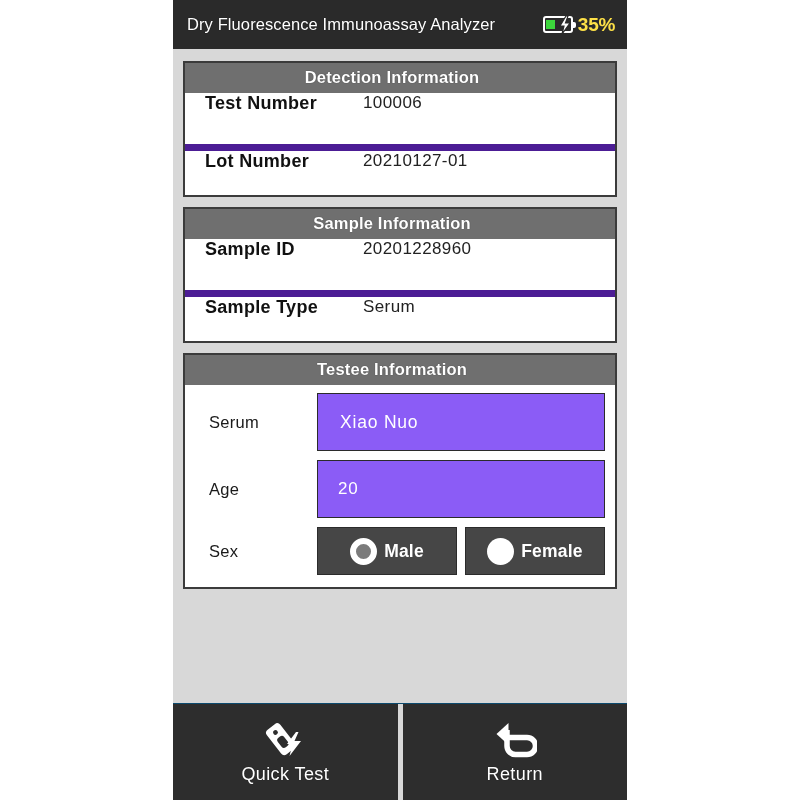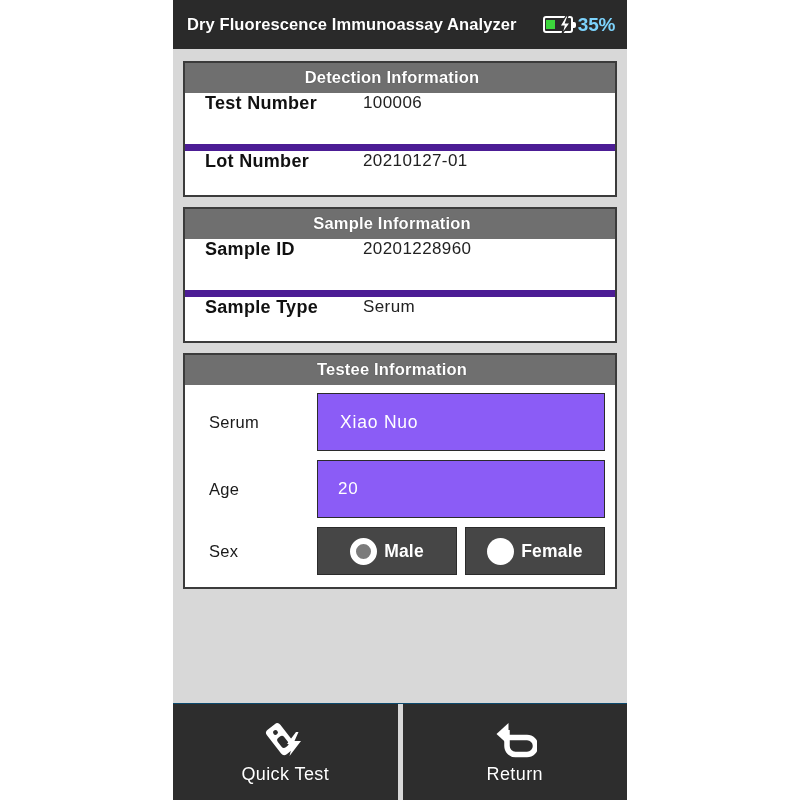--- a/index.html
+++ b/index.html
@@ -32,21 +32,21 @@
     display: flex;
     align-items: center;
     justify-content: space-between;
     padding: 0 12px 0 14px;
     box-sizing: border-box;
     flex: none;
   }
   #app-title {
     color: #ffffff;
     font-size: 16.5px;
-    font-weight: bold;
+    font-weight: normal;
     letter-spacing: 0.1px;
     white-space: nowrap;
     text-shadow: 0 0 1px rgba(0,0,0,0.6);
   }
   #battery-group {
     display: flex;
     align-items: center;
     gap: 5px;
     flex: none;
   }
@@ -81,21 +81,21 @@
     position: absolute;
     left: 13px;
     top: -2px;
     width: 14px;
     height: 18px;
     fill: #ffffff;
     stroke: #2a2a2a;
     stroke-width: 1.2px;
   }
   #battery-pct {
-    color: #7dd3fc;
+    color: #fde047;
     font-size: 19px;
     font-weight: bold;
     line-height: 1;
     letter-spacing: -0.3px;
   }
 
   
   #content {
     flex: 1 1 auto;
     background: #d8d8d8;

